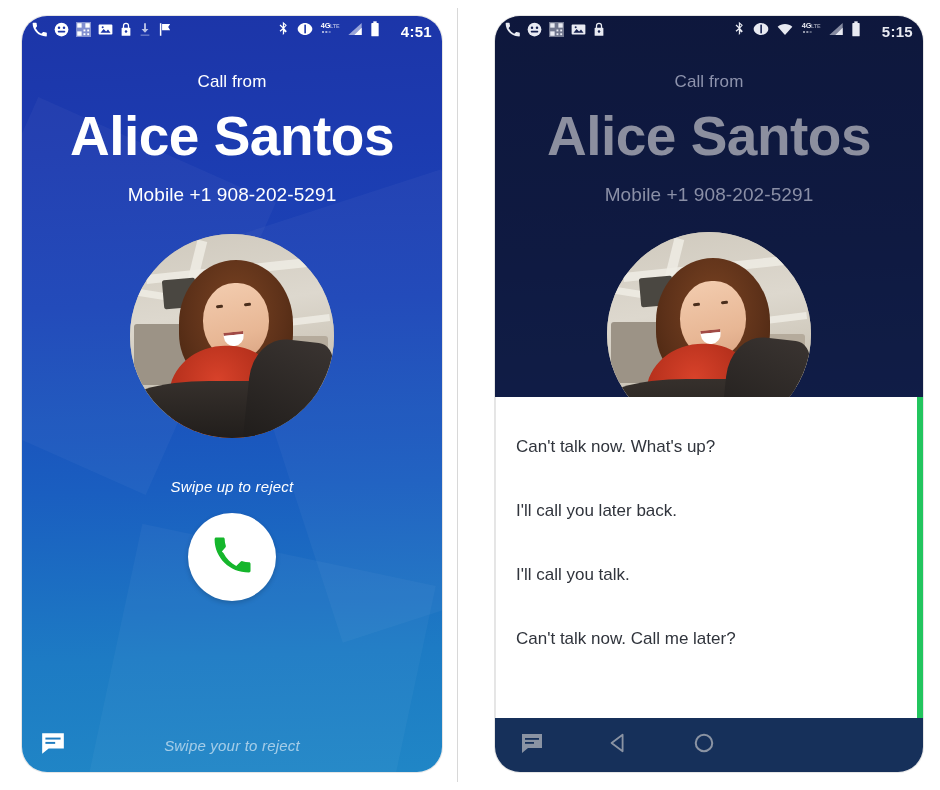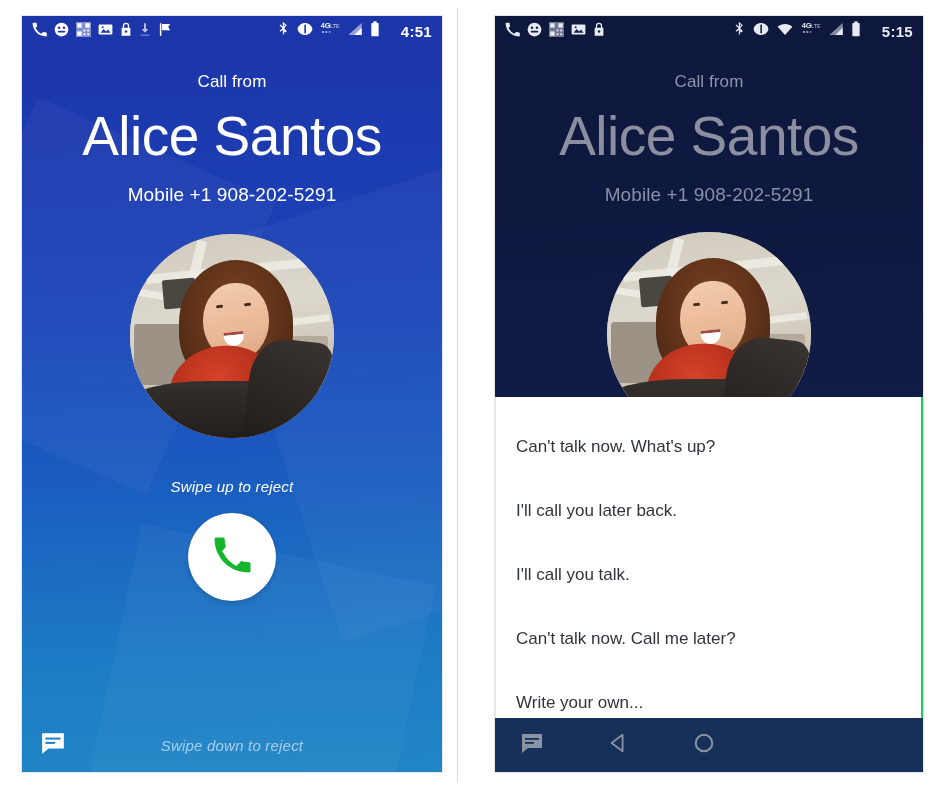--- a/index.html
+++ b/index.html
@@ -15,20 +15,21 @@
     height: 790px;
     background: #ffffff;
     overflow: hidden;
   }
 
   
   .phone {
     position: absolute;
     overflow: hidden;
     box-shadow: 0 0 0 1px rgba(0,0,0,0.10);
+    border-radius: 25px;
   }
 
   
   #phone-left {
     left: 22px;
     top: 16px;
     width: 420px;
     height: 756px;
     background: linear-gradient(178deg,
         #1c35a8 0%,
@@ -103,21 +104,21 @@
 
   
   .call-header { text-align: center; position: relative; z-index: 3; }
   .call-from {
     font-size: 17px;
     letter-spacing: 0.1px;
     margin-top: 26px;
   }
   .caller-name {
     font-size: 55px;
-    font-weight: 400;
+    font-weight: 700;
     letter-spacing: -0.5px;
     margin-top: 16px;
     line-height: 1.05;
     white-space: nowrap;
   }
   .caller-number {
     font-size: 19px;
     margin-top: 18px;
     letter-spacing: 0.1px;
   }
@@ -273,21 +274,21 @@
     pointer-events: none;
   }
 
   
   .reply-sheet {
     background: #ffffff;
     height: 321px;
     box-sizing: border-box;
     padding: 18px 0 0 0;
     border-left: 1px solid #e6e6e6;
-    border-right: 2px solid #22c55e;
+    border-right: 6px solid #22c55e;
   }
   .reply-item {
     font-size: 17px;
     color: #30343c;
     padding: 0 0 0 20px;
     height: 64px;
     line-height: 64px;
     cursor: pointer;
     white-space: nowrap;
   }
@@ -460,21 +461,21 @@
     <div class="bottom-bar">
       <div class="msg-btn">
         <span>
           <svg width="26" height="26" viewBox="0 0 24 24">
               <path d="M2 3h20v14H8l-6 5z"></path>
               <rect x="5" y="7" width="14" height="1.8" fill="#1f7cc0"></rect>
               <rect x="5" y="11" width="9" height="1.8" fill="#1f7cc0"></rect>
             </svg>
         </span>
       </div>
-      <div class="swipe-down">Swipe down to reject</div>
+      <div class="swipe-down">Swipe your to reject</div>
     </div>
   </div>
 
   <div id="page-divider"></div>
 
   <div class="phone" id="phone-right">
 
     <div class="call-area">
 
       <div class="statusbar">
@@ -589,21 +590,20 @@
       </div>
 
       <div class="scrim"></div>
     </div>
 
     <div class="reply-sheet">
       <div class="reply-item">Can't talk now. What's up?</div>
       <div class="reply-item">I'll call you later back.</div>
       <div class="reply-item">I'll call you talk.</div>
       <div class="reply-item">Can't talk now. Call me later?</div>
-      <div class="reply-item">Write your own...</div>
     </div>
 
     <div class="navbar">
       <div class="nav-btn">
         <span>
           <svg width="24" height="24" viewBox="0 0 24 24">
               <path d="M2 3h20v14H8l-6 5z" stroke="none"></path>
               <rect x="5" y="7" width="14" height="1.8" fill="#16305a" stroke="none"></rect>
               <rect x="5" y="11" width="9" height="1.8" fill="#16305a" stroke="none"></rect>
             </svg>

